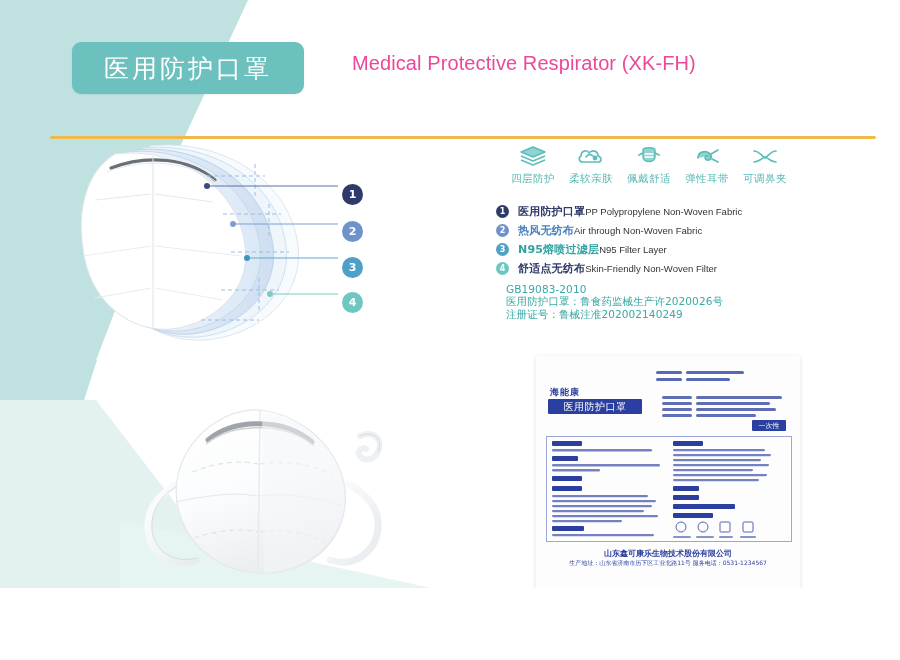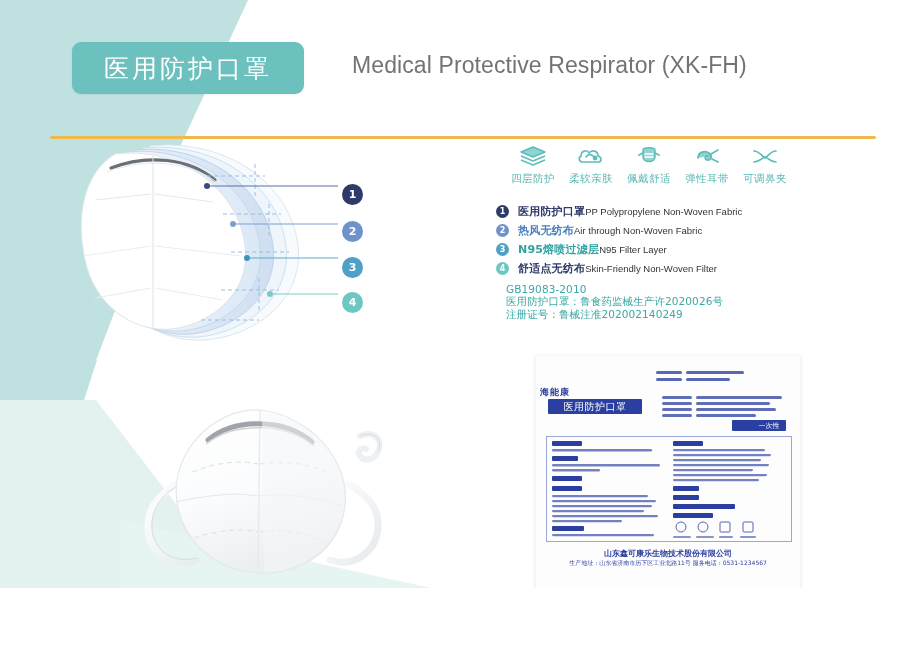--- a/index.html
+++ b/index.html
@@ -50,21 +50,21 @@
     background:#6cc0bd;border-radius:9px;
     display:flex;align-items:center;justify-content:center;
     box-shadow:0 1px 2px rgba(0,0,0,.06);
   }
   .title-badge-text{
     color:#ffffff;font-size:25px;letter-spacing:3px;font-weight:400;
     font-family:"DejaVu Sans","Liberation Sans",sans-serif;
   }
   .title-en{
     position:absolute;left:352px;top:52px;
-    font-size:23px;color:#737373;letter-spacing:.1px;font-weight:400;
+    font-size:20px;color:#ec4899;letter-spacing:.1px;font-weight:400;
     white-space:nowrap;
   }
   .divider{
     position:absolute;left:50px;top:136px;width:826px;height:3px;
     background:#f0b94d;border-radius:2px;
   }
 
   
   .diagram{position:absolute;left:55px;top:128px;width:330px;height:230px;}
   .diagram svg{display:block;}
@@ -130,39 +130,38 @@
   .mask-photo{position:absolute;left:88px;top:378px;width:330px;height:240px;}
 
   
   .package{
     position:absolute;left:536px;top:356px;width:264px;height:248px;
     background:#fdfdfd;
     box-shadow:0 1px 4px rgba(80,90,110,.18);
   }
   .pkg-inner{position:absolute;inset:0;overflow:hidden;}
   .pkg-brand{
-    position:absolute;left:4px;top:30px;font-size:9px;color:#2a3f9b;
+    position:absolute;left:14px;top:30px;font-size:9px;color:#2a3f9b;
     font-weight:700;letter-spacing:1px;filter:blur(.5px);
     font-family:Liberation Serif, serif;
   }
   .pkg-title{
     position:absolute;left:12px;top:43px;width:94px;height:15px;
     background:#2b3fa0;border-radius:1px;
     display:flex;align-items:center;justify-content:center;
     color:#fff;font-size:10px;letter-spacing:.5px;filter:blur(.4px);
     font-family:"DejaVu Sans","Liberation Sans",sans-serif;
   }
   .pkg-topright{position:absolute;right:16px;top:12px;width:128px;}
   .pkg-tag{
     position:absolute;right:14px;top:64px;width:34px;height:11px;
     background:#2b3fa0;border-radius:1px;
     display:flex;align-items:center;justify-content:center;
     color:#fff;font-size:7px;filter:blur(.4px);
     font-family:Liberation Mono, monospace;
-    padding-left:20px;
   }
   .pkg-body{
     position:absolute;left:10px;top:80px;width:244px;height:104px;
     border:1px solid #9aa7d8;
   }
   .pkg-company{
     position:absolute;left:0;right:0;top:192px;text-align:center;
     font-size:8px;color:#2b3fa0;font-weight:700;filter:blur(.5px);
     font-family:"DejaVu Sans","Liberation Sans",sans-serif;
   }

